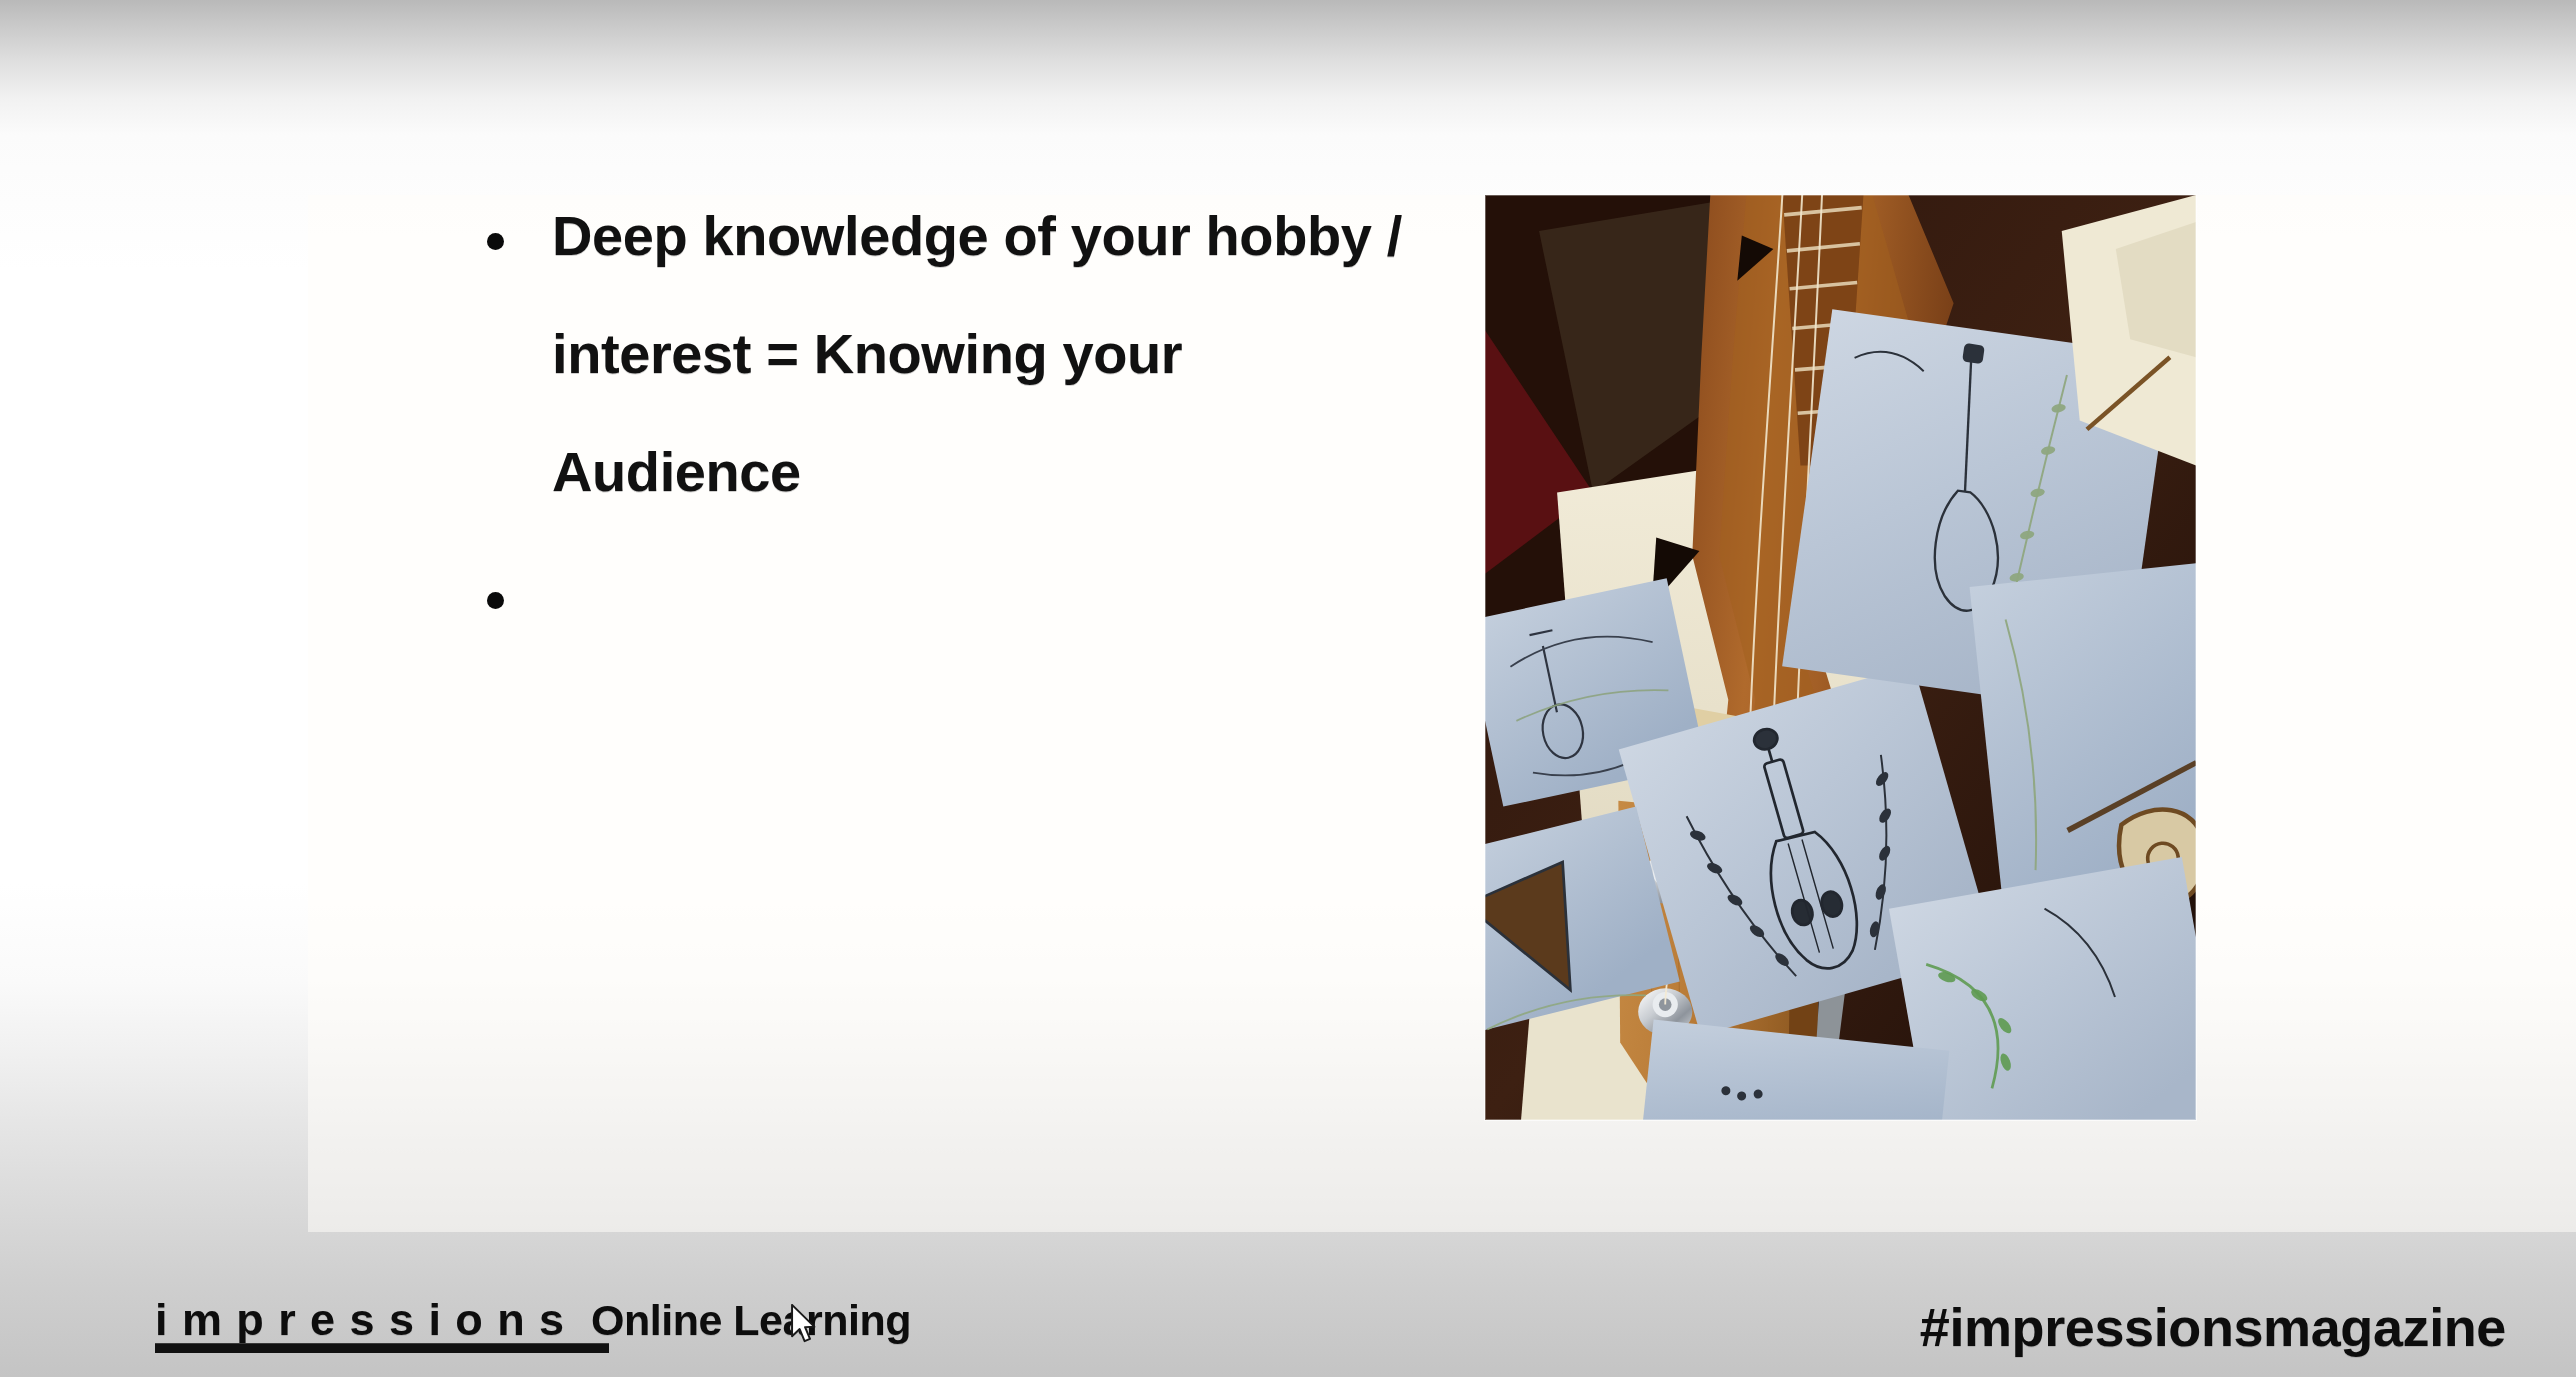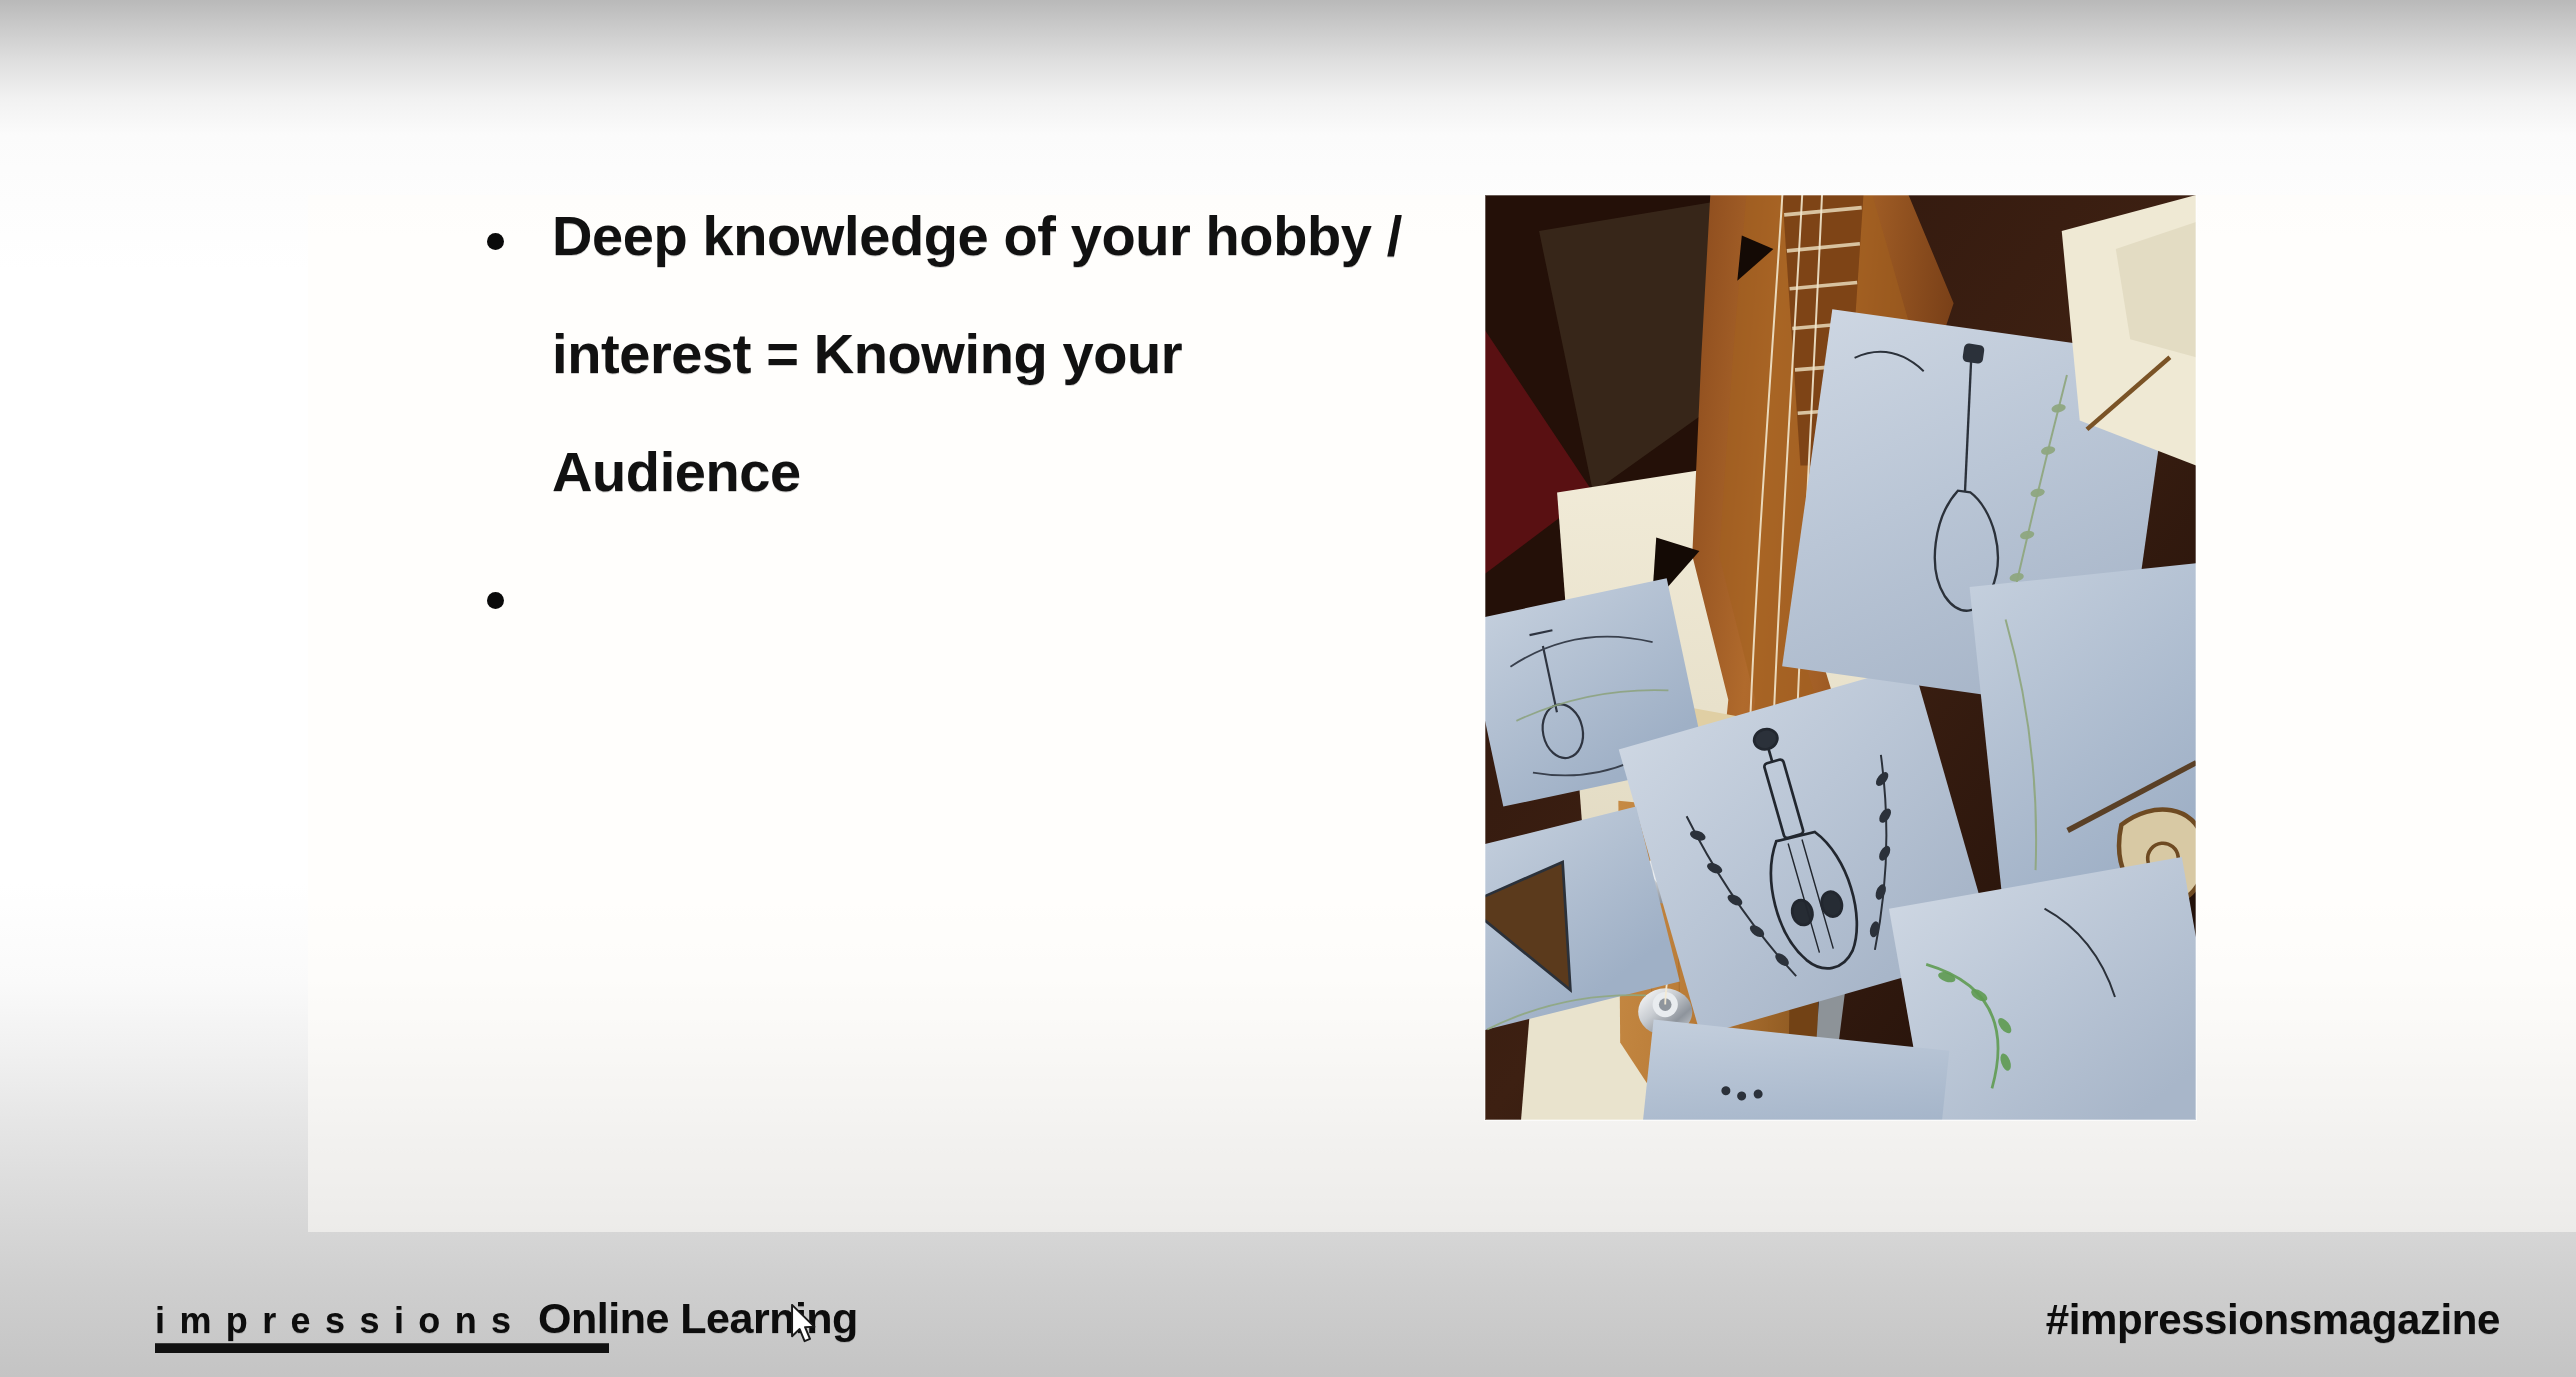--- a/index.html
+++ b/index.html
@@ -81,21 +81,21 @@
   #footer-left {
     position:absolute;
     left:155px; top:1294px;
     display:flex;
     align-items:baseline;
     white-space:nowrap;
   }
   #brand-wordmark {
     font-family:"Liberation Sans Narrow","Liberation Sans", sans-serif;
     font-weight:700;
-    font-size:36px;
+    font-size:45px;
     letter-spacing:14.4px;
     color:#0d0d0d;
     text-shadow:0 0.9px 0 rgba(140,140,140,0.4);
   }
   #brand-sub {
     font-family:"Liberation Sans Narrow","Liberation Sans", sans-serif;
     font-weight:700;
     font-size:43px;
     letter-spacing:-0.5px;
     color:#0d0d0d;
@@ -104,24 +104,24 @@
   }
   #brand-rule {
     position:absolute;
     left:155px; top:1343px;
     width:454px; height:10px;
     background:#111111;
     border-top:1.8px solid #3a3a3a;
   }
   #footer-hashtag {
     position:absolute;
-    right:76px; top:1296px;
+    right:70px; top:1296px;
     font-family:"Liberation Sans Narrow","Liberation Sans", sans-serif;
     font-weight:700;
-    font-size:42px;
+    font-size:54px;
     letter-spacing:-0.4px;
     color:#0d0d0d;
     text-shadow:0 0.9px 0 rgba(140,140,140,0.4);
     white-space:nowrap;
   }
 
   
   #mouse-cursor {
     position:absolute;
     left:790px; top:1304px;

